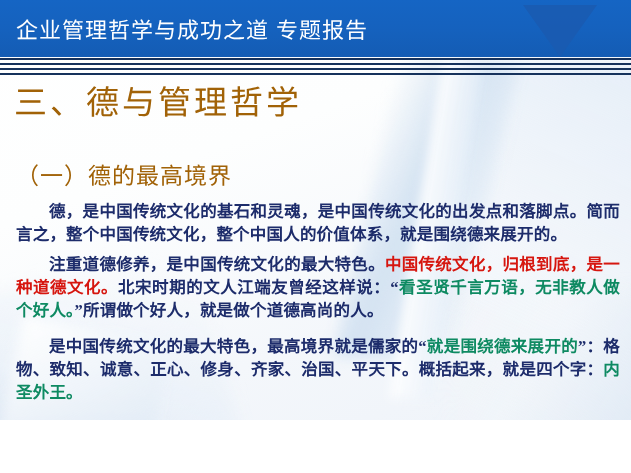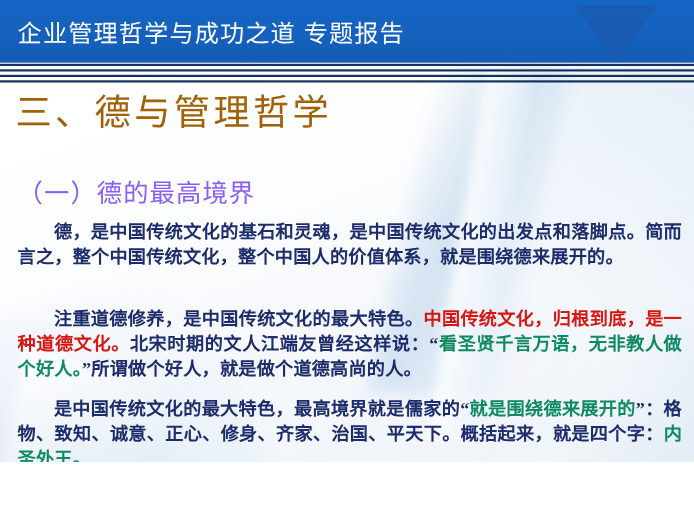--- a/index.html
+++ b/index.html
@@ -145,21 +145,21 @@
     font-size: 33px;
     color: #a16207;
     letter-spacing: 3px;
     white-space: nowrap;
   }
   .sub-title {
     position: absolute;
     left: 16px;
     top: 157px;
     font-size: 23px;
-    color: #8b5cf6;
+    color: #a16207;
     letter-spacing: 1px;
     white-space: nowrap;
   }
 
   
   .body-area {
     position: absolute;
     left: 16px;
     top: 200px;
     width: 604px;
@@ -167,21 +167,21 @@
   .para {
     margin: 0 0 13px 0;
     font-size: 16.5px;
     line-height: 23px;
     color: #1d2c6b;
     text-indent: 2em;
     text-align: justify;
     letter-spacing: 0.2px;
     font-weight: bold;
   }
-  .para.p1 { margin-bottom: 32px; font-family: Liberation Mono, monospace; }
+  .para.p1 { margin-bottom: 7px; }
   .para.p2 { margin-bottom: 13px; }
   .hl-red { color: #d6160f; }
   .hl-green { color: #0e8a62; }
 </style>
 </head>
 <body>
 
 <div id="slide">
 
   <div class="bg-base"></div>

